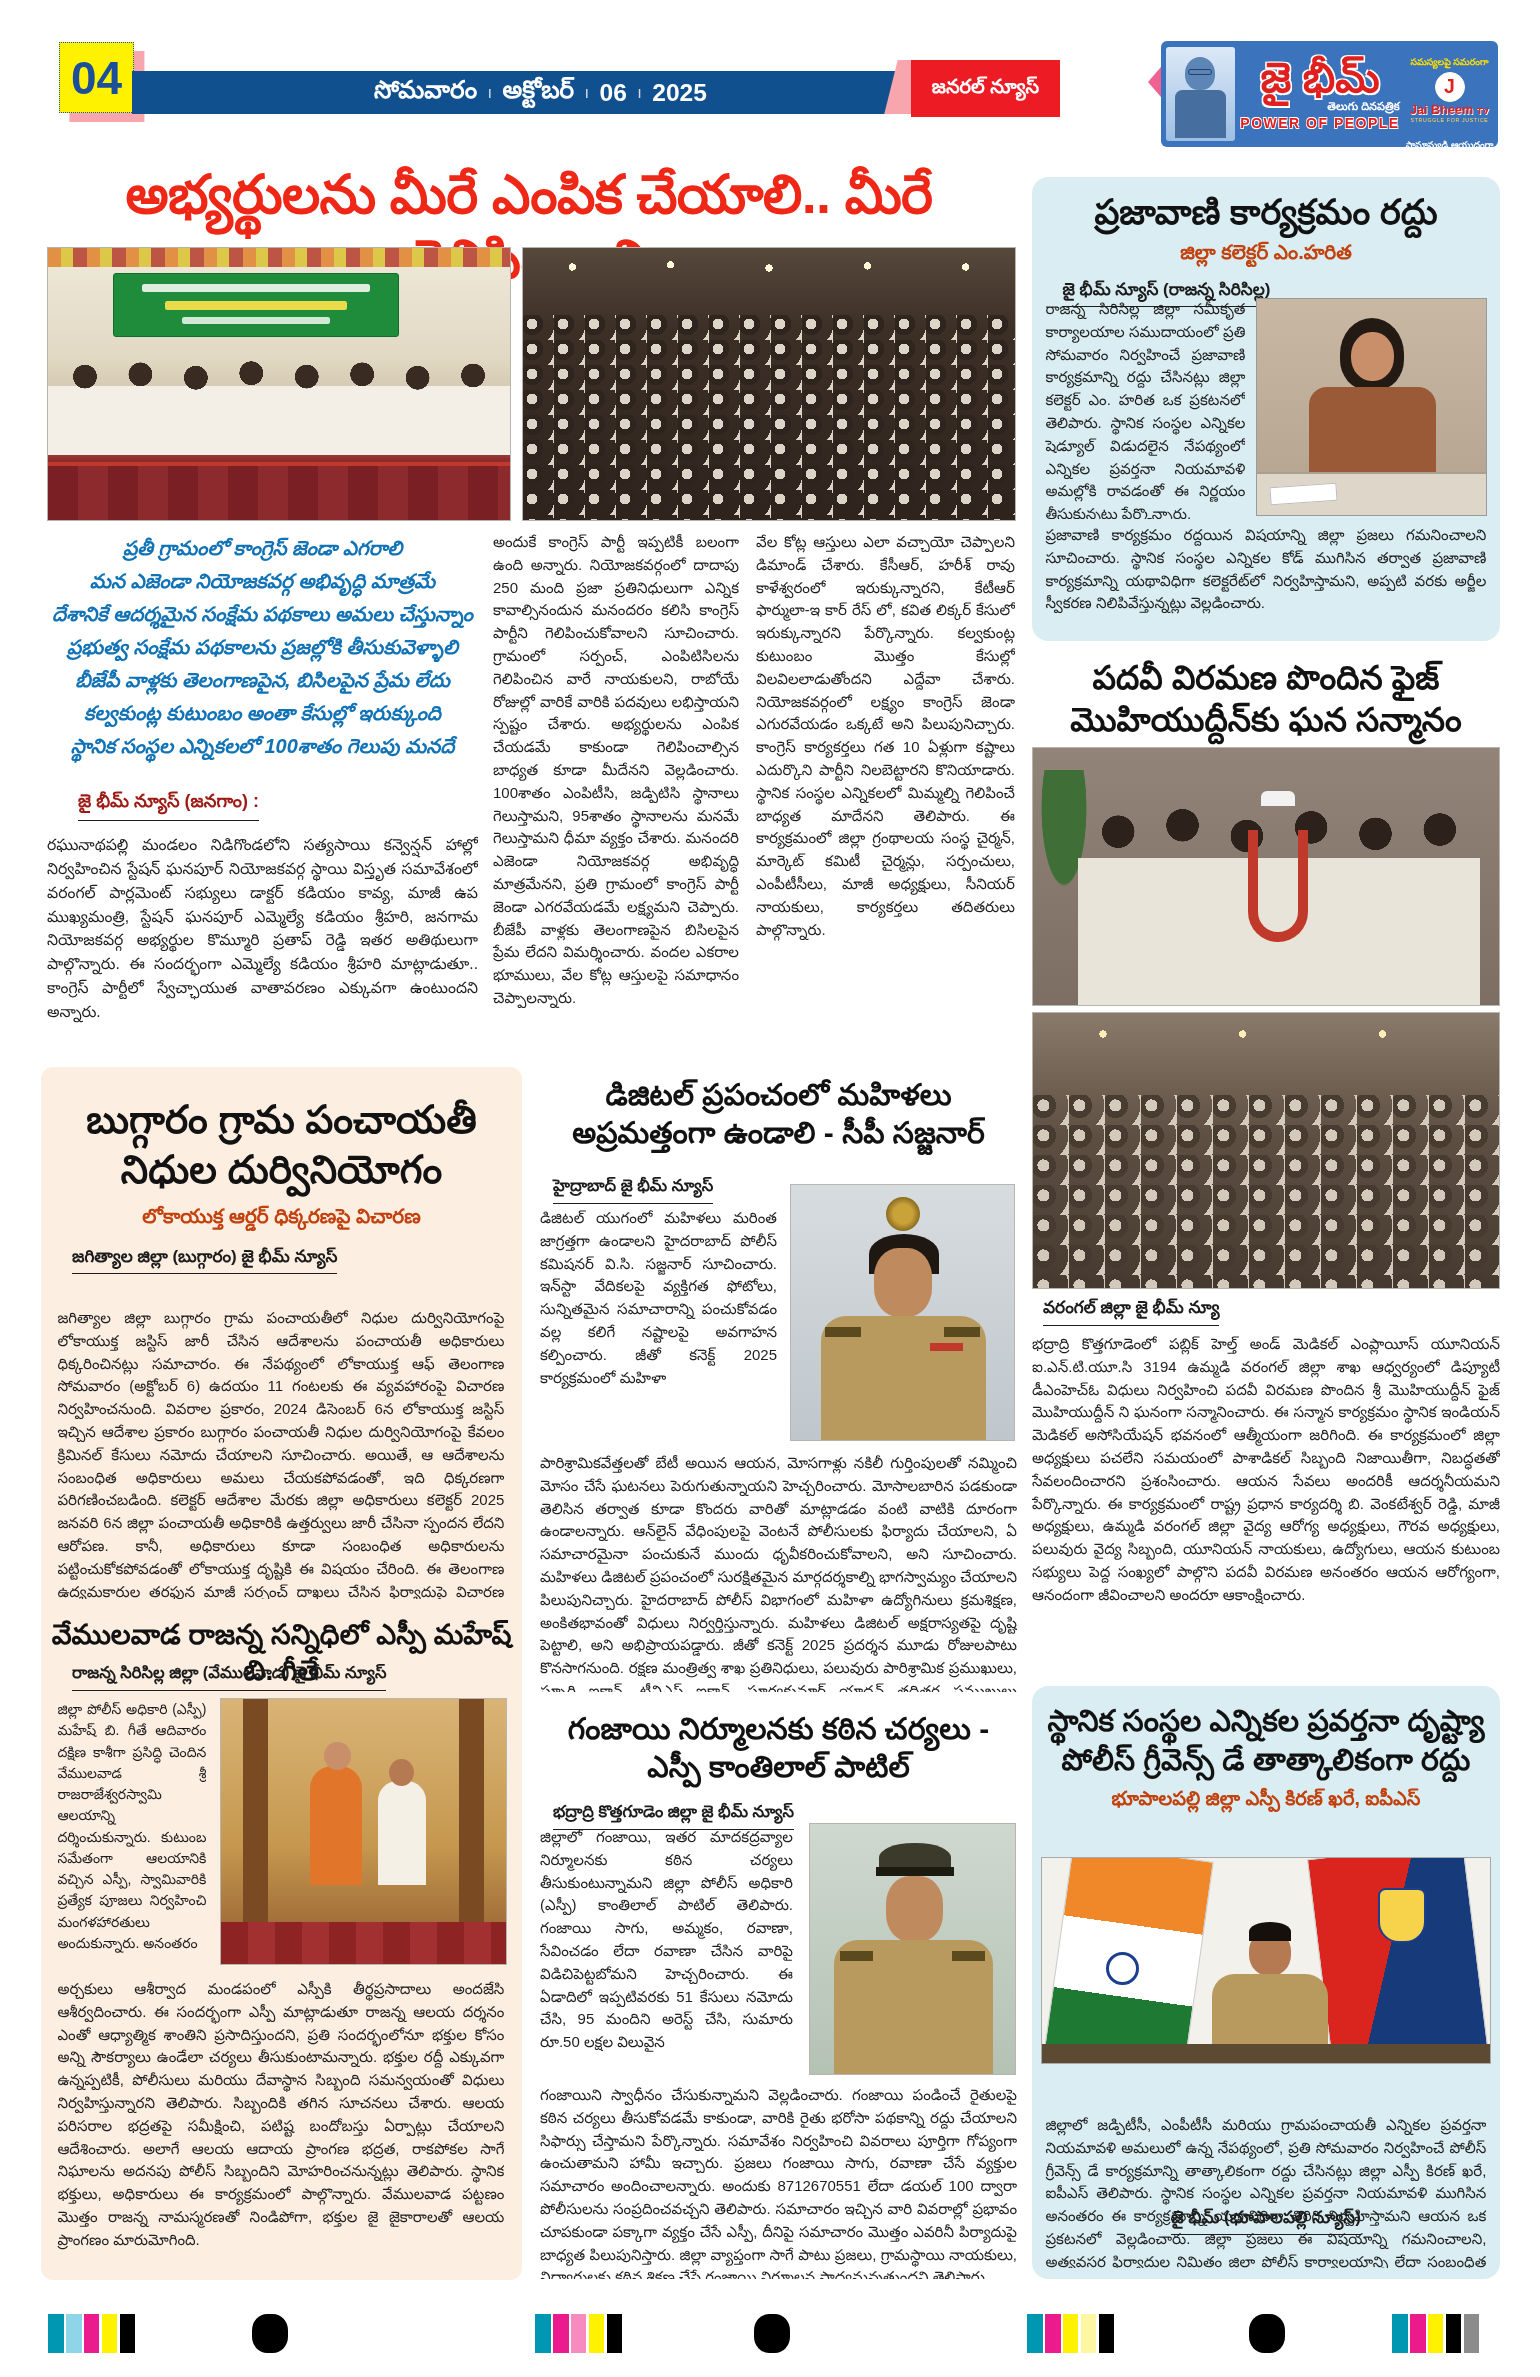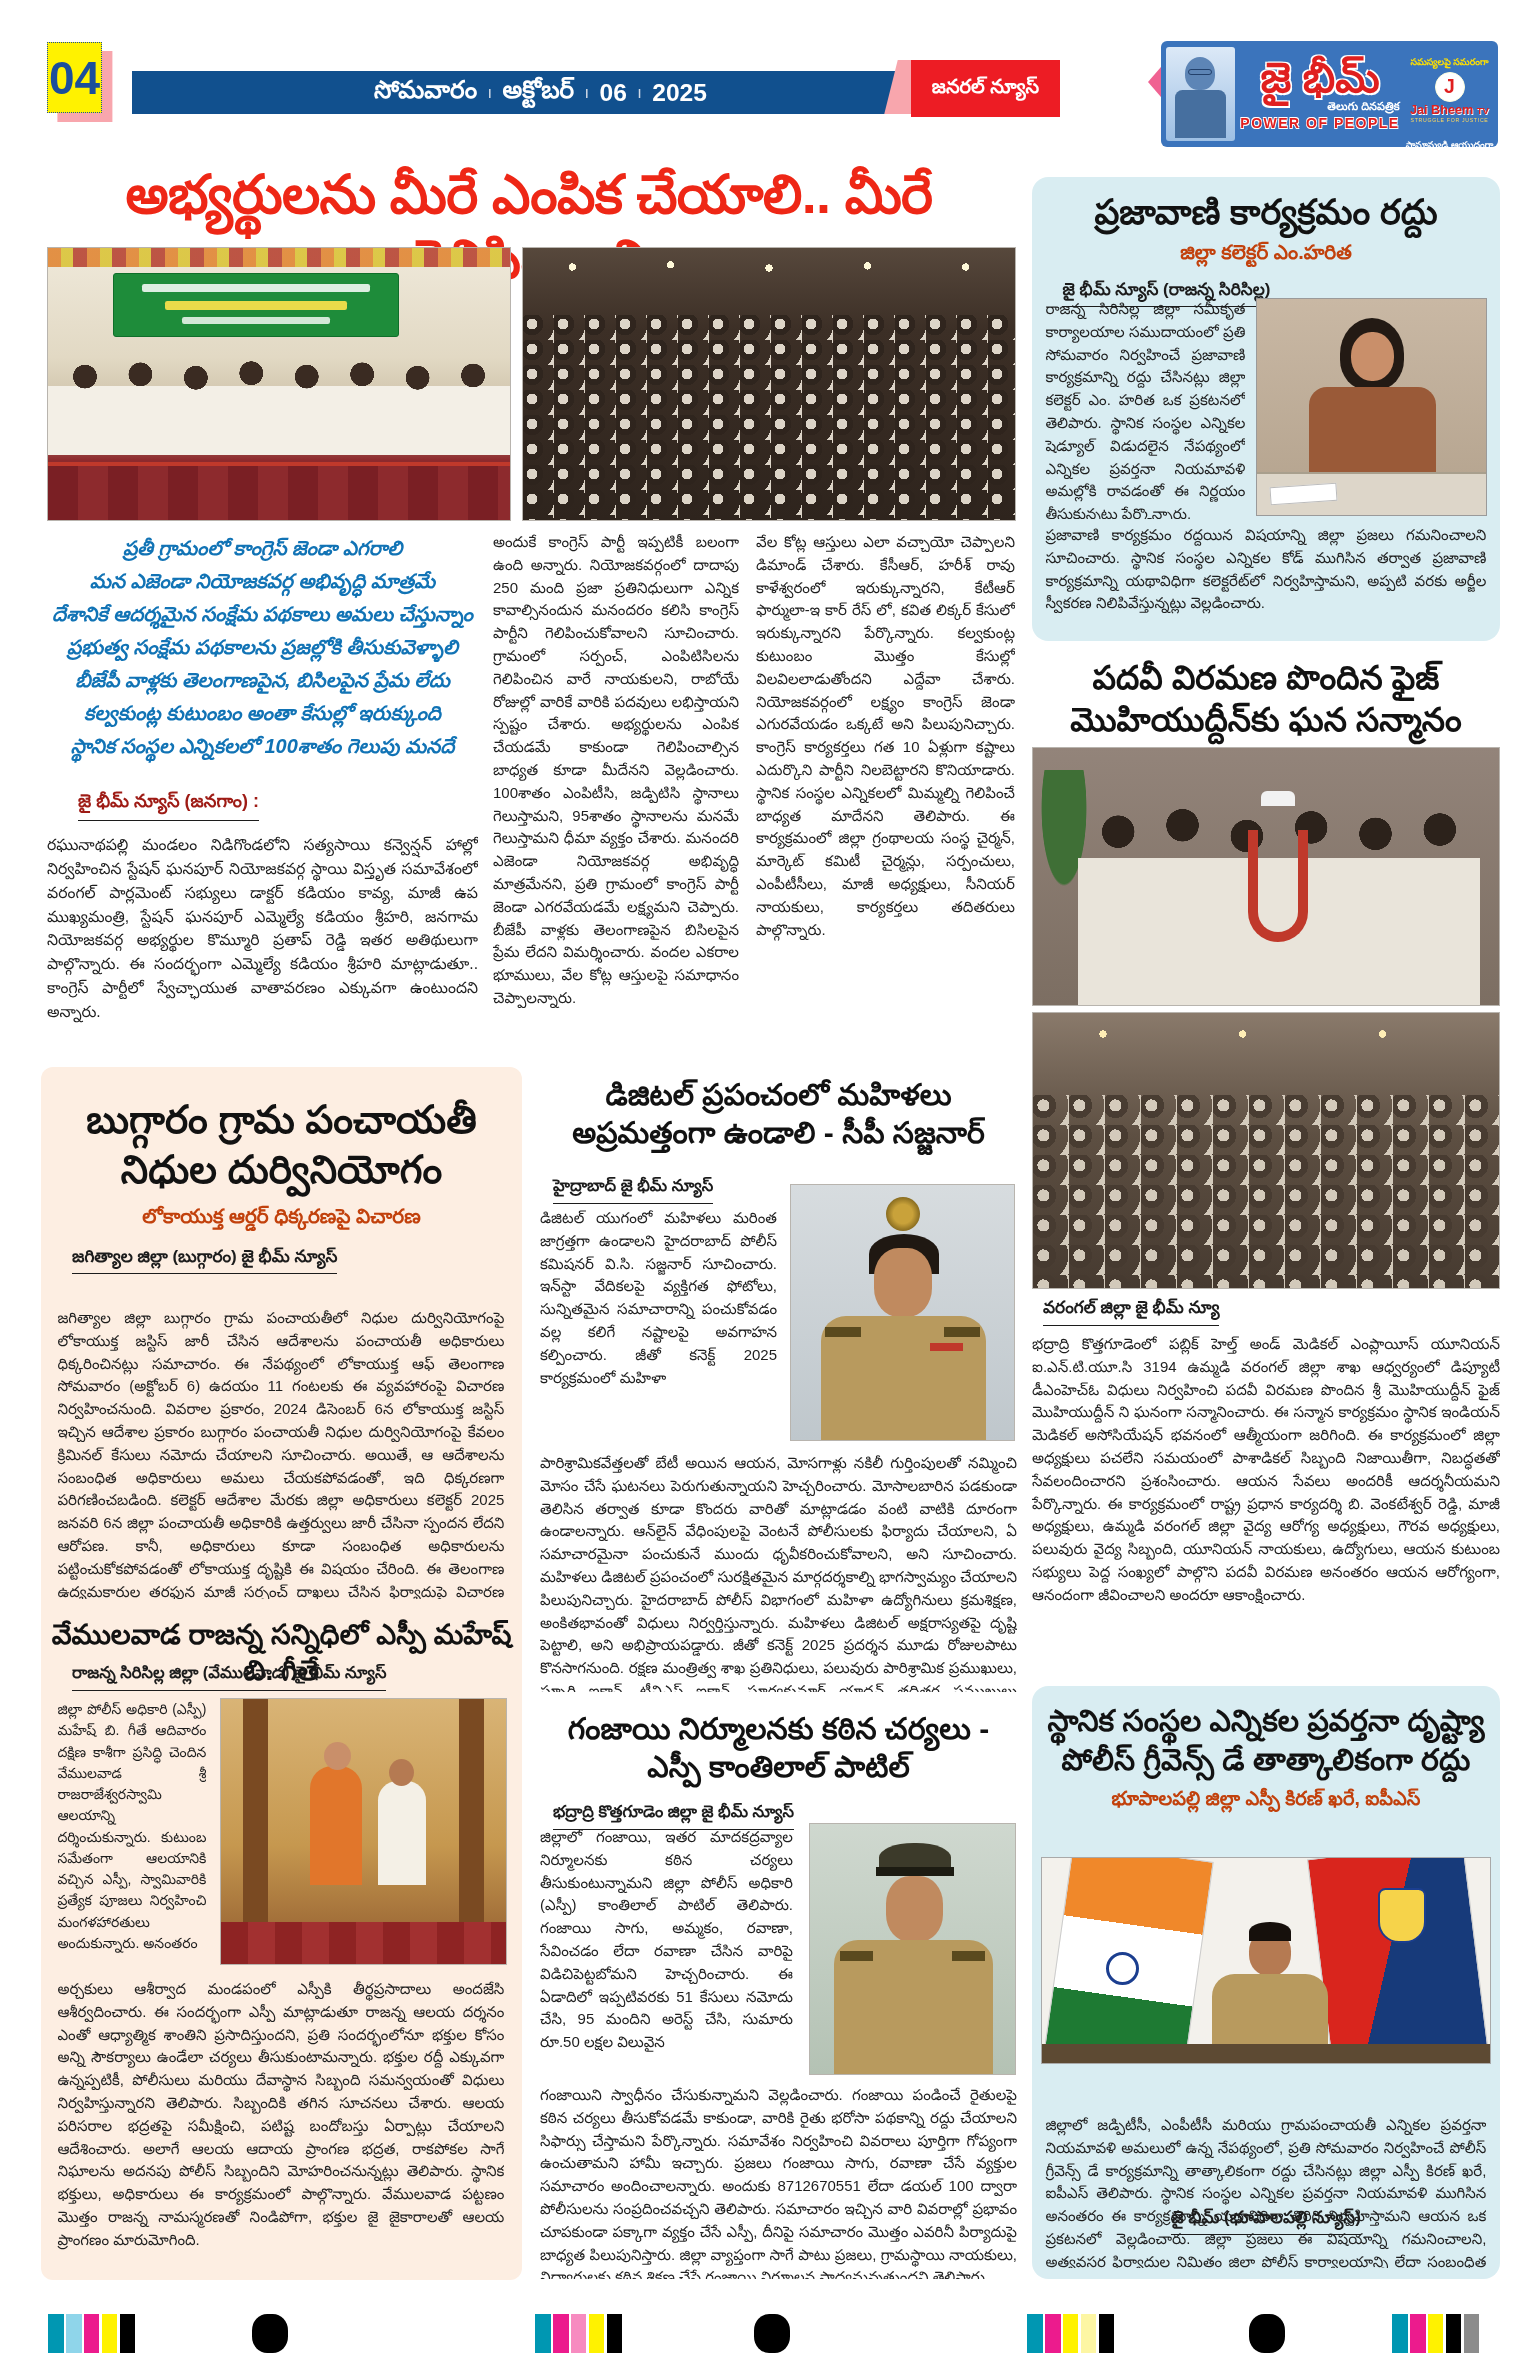--- a/index.html
+++ b/index.html
@@ -20,21 +20,21 @@
   .creambox{position:absolute;background:#fdeee2;border-radius:12px;}
   .regbar{display:inline-block;width:15.7px;height:39px;margin-right:2.2px;}
   .regblob{position:absolute;width:36px;height:39px;background:#000;border-radius:42%;}
   .date-sep{color:#cfd9e6;font-weight:400;font-size:16.4px;margin:0 10.4px;}
 </style>
 </head>
 <body>
 
 <div id="page">
 
-  <div class="abs" style="left:47px;top:42px;width:55px;height:71px;background:#fff200;box-shadow:10.4px 9px 0 #f8a6ad;
+  <div class="abs" style="left:59px;top:42px;width:75px;height:71px;background:#fff200;box-shadow:10.4px 9px 0 #f8a6ad;
               display:flex;align-items:center;justify-content:center;border:0.7px dotted #1b4e9b;">
     <span style="font-size:46px;font-weight:800;color:#1b4e9b;">04</span>
   </div>
 
   <div class="abs" style="left:132px;top:71px;width:771px;height:43px;background:#11508e;display:flex;align-items:center;justify-content:center;padding-left:46px;">
     <span style="color:#fff;font-weight:700;font-size:24.6px;">సోమవారం</span>
     <span class="date-sep">ı</span>
     <span style="color:#fff;font-weight:700;font-size:24.6px;">అక్టోబర్</span>
     <span class="date-sep">ı</span>
     <span style="color:#fff;font-weight:700;font-size:24.6px;">06</span>

